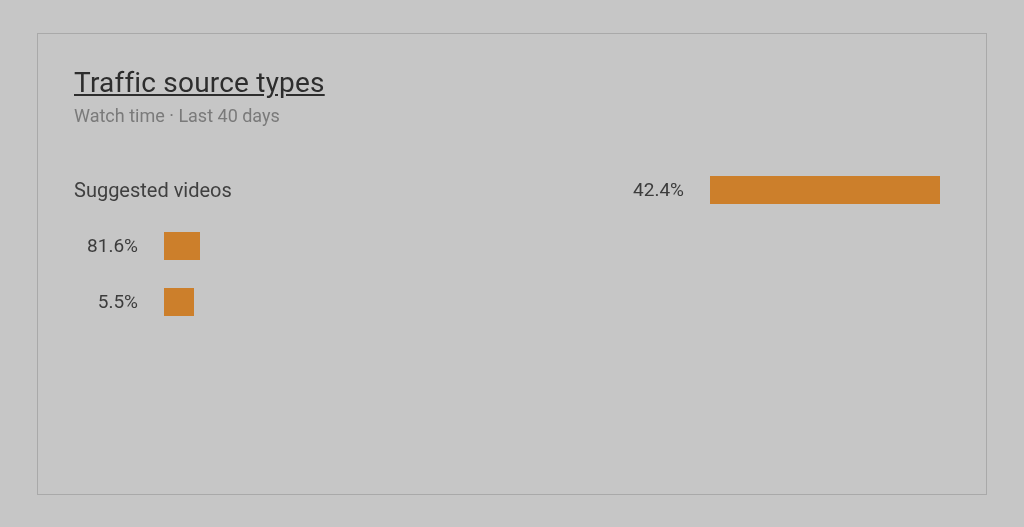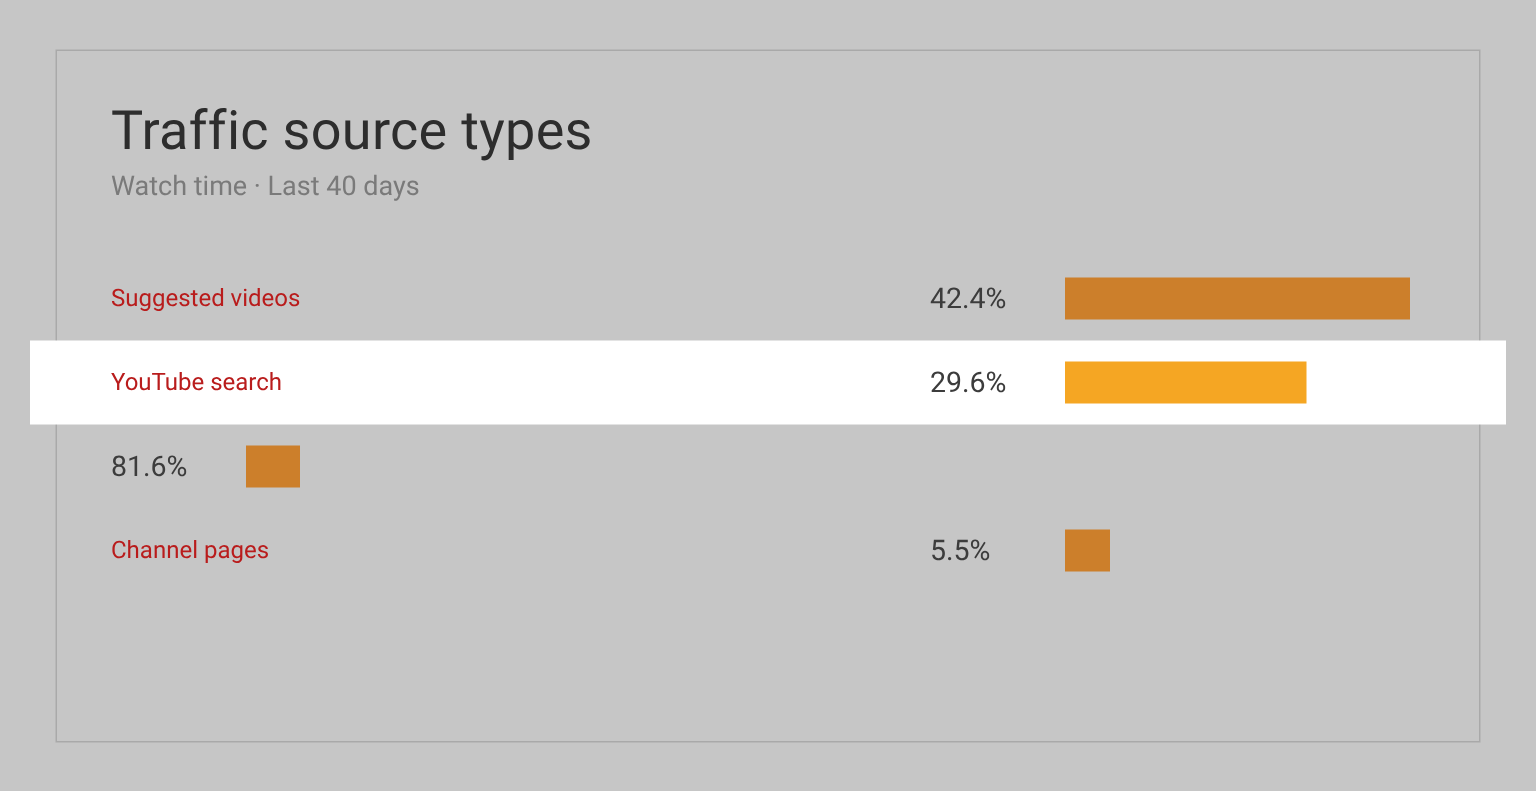--- a/index.html
+++ b/index.html
@@ -17,24 +17,25 @@
       height: 462px;
       border: 1px solid #a9a9a9;
       background: transparent;
       padding: 32px 0 20px 0;
       position: relative;
     }
     .header {
       padding: 0 36px 18px 36px;
     }
     .title {
-      font-size: 36px;
+      font-size: 28px;
       font-weight: 400;
       color: #2d2d2d;
       letter-spacing: 0.2px;
+      text-decoration: underline;
     }
     .subtitle {
       font-size: 18px;
       font-weight: 400;
       color: #7a7a7a;
       margin-top: 6px;
     }
     .list {
       margin-top: 18px;
     }
@@ -46,26 +47,27 @@
     }
     .row.highlight {
       background: #ffffff;
       margin-left: -18px;
       margin-right: -18px;
       padding-left: 54px;
       padding-right: 54px;
     }
     .label {
       flex: 1;
-      font-size: 16px;
-      color: #b91c1c;
+      font-size: 20px;
+      color: #404040;
       font-weight: 400;
     }
     .value {
       width: 90px;
+      text-align: right;
       font-size: 19px;
       color: #3c3c3c;
       font-weight: 400;
       padding-right: 26px;
     }
     .bar-cell {
       width: 240px;
       height: 28px;
       position: relative;
     }
@@ -88,38 +90,30 @@
   <div class="list">
 
     <div class="row">
       <div class="label">Suggested videos</div>
       <div class="value">42.4%</div>
       <div class="bar-cell">
         <div class="bar" style="width: 230px;"></div>
       </div>
     </div>
 
-    <div class="row highlight">
-      <div class="label">YouTube search</div>
-      <div class="value">29.6%</div>
-      <div class="bar-cell">
-        <div class="bar light" style="width: 160.566px;"></div>
-      </div>
-    </div>
 
 
     <div class="row">
       <div class="value">81.6%</div>
       <div class="bar-cell">
         <div class="bar" style="width: 35.8019px;"></div>
       </div>
     </div>
 
     <div class="row">
-      <div class="label">Channel pages</div>
       <div class="value">5.5%</div>
       <div class="bar-cell">
         <div class="bar" style="width: 29.8349px;"></div>
       </div>
     </div>
 
   </div>
 </div>
 
 </body></html>

